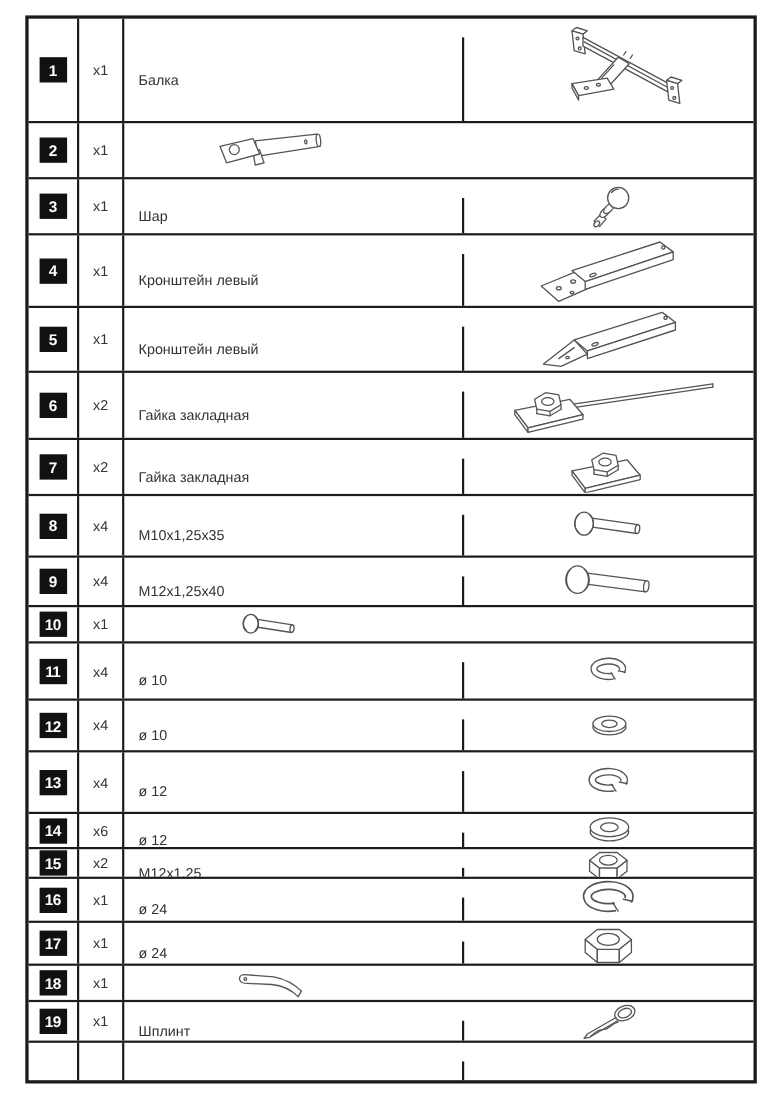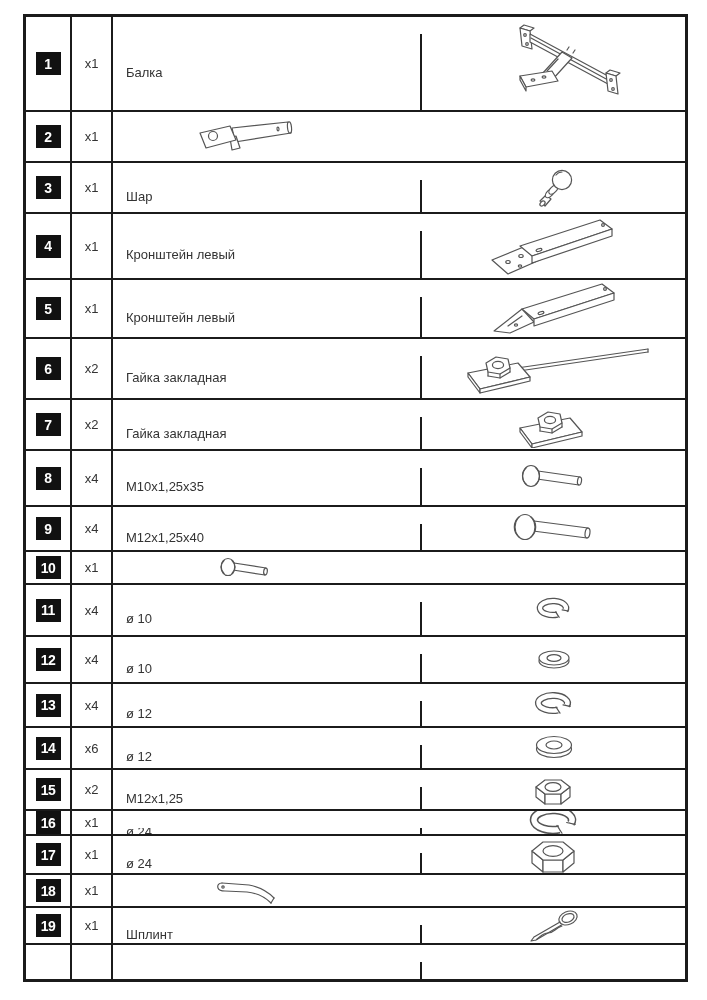--- a/index.html
+++ b/index.html
@@ -337,42 +337,42 @@
  <g stroke="#555555" fill="#fff" stroke-width="1.2" stroke-linejoin="round" stroke-linecap="round">
   <ellipse cx="25" cy="15" rx="15" ry="7"></ellipse>
                 <ellipse cx="25" cy="12" rx="15" ry="7"></ellipse>
   <ellipse cx="25" cy="12" rx="7" ry="3.4"></ellipse>
  </g>
             </svg>
           </span>
         </div>
     </div>
 
-    <div class="row" style="height:44px">
+    <div class="row" style="height:56px">
       <div class="cell c1">
           <span class="badge">13</span>
         </div>
       <div class="cell c2">
           <span>x4</span>
         </div>
       <div class="cell c3">
           <span>ø 12</span>
         </div>
       <div class="cell c4">
           <span class="part-icon">
             <svg width="52" height="32" viewBox="0 0 52 32">
  <path d="M30,21.1 A14.5,7.5 0 1 1 38.6,16.6" stroke="#555555" stroke-width="7" fill="none"></path>
  <path d="M30,21.1 A14.5,7.5 0 1 1 38.6,16.6" stroke="#fff" stroke-width="4.4" fill="none"></path>
  <path d="M28,18 L32,24.2 M35,15.9 L42.2,17.3" stroke="#555555" fill="none" stroke-width="1.2" stroke-linejoin="round" stroke-linecap="round"></path>
 </svg>
           </span>
         </div>
     </div>
 
-    <div class="row" style="height:42px">
+    <div class="row" style="height:32px">
       <div class="cell c1">
           <span class="badge">14</span>
         </div>
       <div class="cell c2">
           <span>x6</span>
         </div>
       <div class="cell c3">
           <span>ø 12</span>
         </div>
       <div class="cell c4">
@@ -381,21 +381,21 @@
  <g stroke="#555555" fill="#fff" stroke-width="1.2" stroke-linejoin="round" stroke-linecap="round">
   <ellipse cx="28" cy="17" rx="17.5" ry="8.5"></ellipse>
                 <ellipse cx="28" cy="13" rx="17.5" ry="8.5"></ellipse>
   <ellipse cx="28" cy="13" rx="8" ry="4"></ellipse>
  </g>
             </svg>
           </span>
         </div>
     </div>
 
-    <div class="row" style="height:41px">
+    <div class="row" style="height:27px">
       <div class="cell c1">
           <span class="badge">15</span>
         </div>
       <div class="cell c2">
           <span>x2</span>
         </div>
       <div class="cell c3">
           <span>M12x1,25</span>
         </div>
       <div class="cell c4">
@@ -406,21 +406,21 @@
                 <polygon points="15,23 15,33 31,33 31,23"></polygon>
                 <polygon points="31,23 31,33 40,26 40,16"></polygon>
   <polygon points="6,16 15,9 31,9 40,16 31,23 15,23"></polygon>
   <ellipse cx="23" cy="16" rx="8" ry="4.4"></ellipse>
  </g>
             </svg>
           </span>
         </div>
     </div>
 
-    <div class="row" style="height:25px">
+    <div class="row" style="height:40px">
       <div class="cell c1">
           <span class="badge">16</span>
         </div>
       <div class="cell c2">
           <span>x1</span>
         </div>
       <div class="cell c3">
           <span>ø 24</span>
         </div>
       <div class="cell c4">

